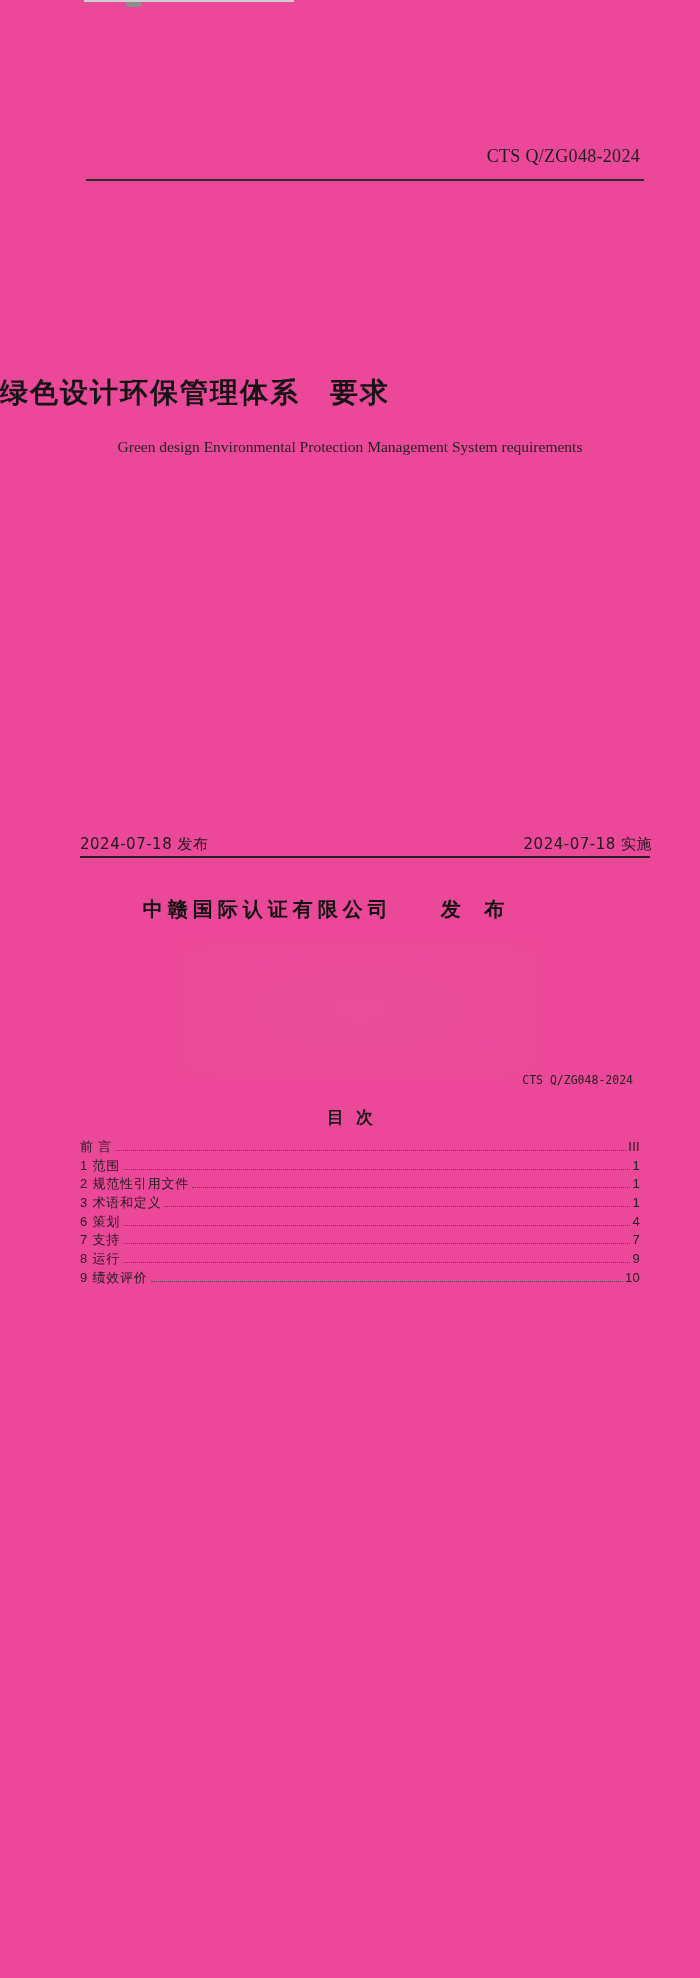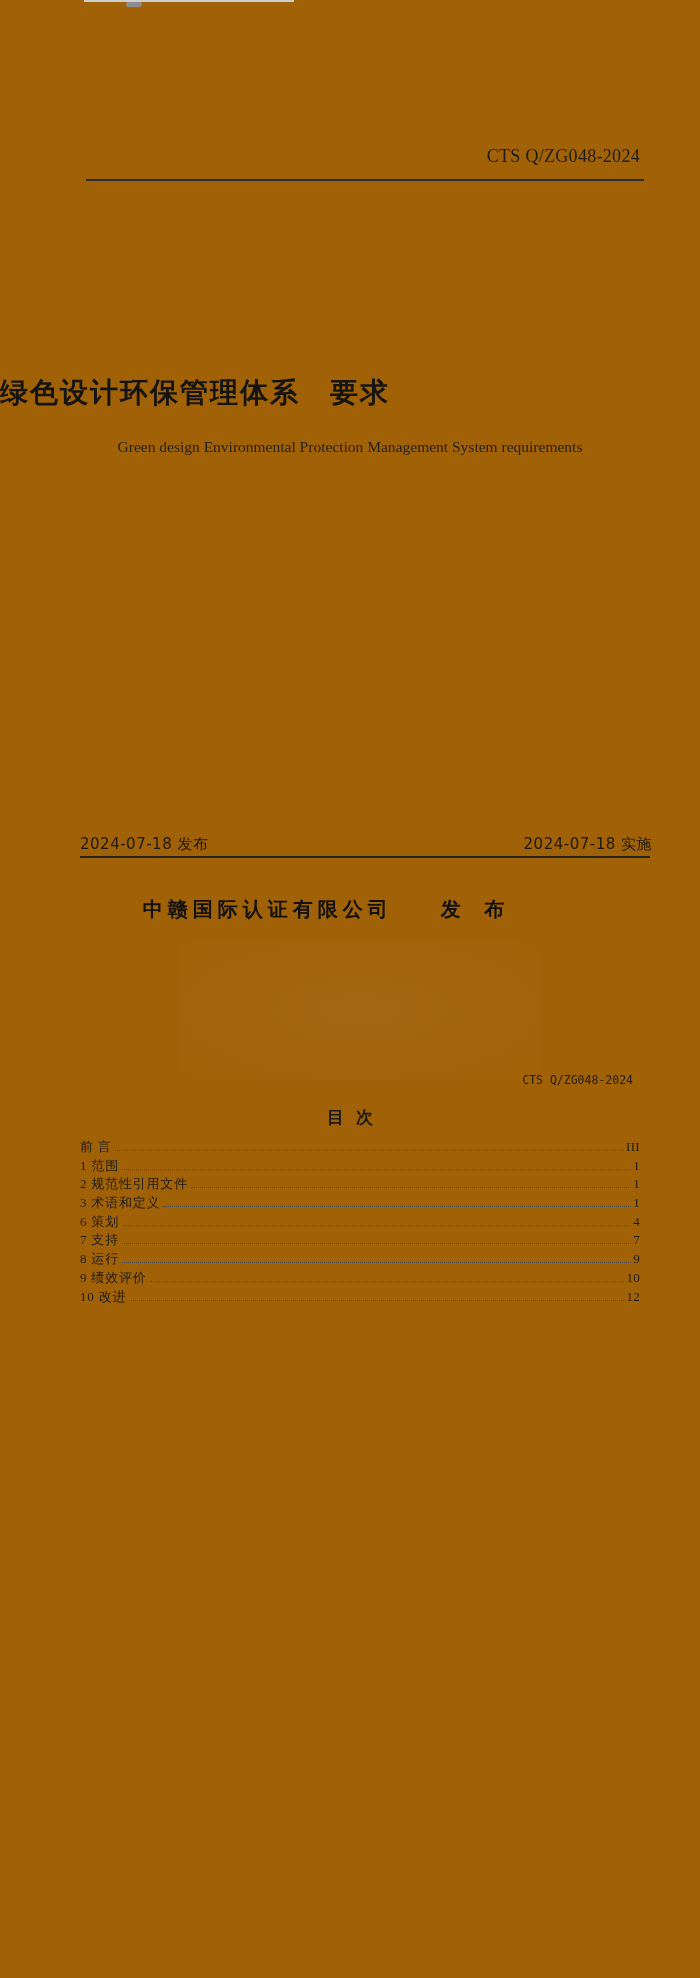--- a/index.html
+++ b/index.html
@@ -6,21 +6,21 @@
   html, body { background: #ffffff; }
   body {
     width: 700px; height: 1978px;
     font-family: "Liberation Serif", serif;
     color: #1b1b1b;
     position: relative;
     overflow: hidden;
   }
   .scan-canvas {
     position: absolute; inset: 0;
-    background: #a16207;
+    background: #ec4899;
   }
   
   .artifact-top-line {
     position: absolute; top: 0; left: 84px; width: 210px; height: 2px;
     background: #cfcfcf;
   }
   .artifact-top-mark {
     position: absolute; top: 2px; left: 126px; width: 16px; height: 5px;
     background: #8d8d8d; border-radius: 2px;
   }
@@ -79,21 +79,21 @@
     font-size: 11.5px; color: #1e1e1e;
   }
   .toc-title {
     position: absolute; top: 1106px; left: 0; width: 700px;
     display: flex; justify-content: center; gap: 12px;
     font-family: "Liberation Sans", sans-serif;
     font-size: 17px; font-weight: 600; color: #1a1a1a;
   }
   .toc-list {
     position: absolute; top: 1138px; left: 80px; width: 560px;
-    font-family: Liberation Serif, serif;
+    font-family: Liberation Sans, sans-serif;
     font-size: 13px; color: #1c1c1c;
   }
   .toc-row {
     display: flex; align-items: baseline;
     height: 18.7px; line-height: 18.7px;
   }
   .toc-label { white-space: pre; letter-spacing: 0.8px; }
   .toc-dots {
     flex: 1 1 auto;
     border-bottom: 1.5px dotted #4a4a4a;
@@ -189,22 +189,17 @@
         <span class="toc-dots"></span>
         <span class="toc-page">9</span>
       </div>
 
       <div class="toc-row">
         <span class="toc-label">9 绩效评价</span>
         <span class="toc-dots"></span>
         <span class="toc-page">10</span>
       </div>
 
-      <div class="toc-row">
-        <span class="toc-label">10 改进</span>
-        <span class="toc-dots"></span>
-        <span class="toc-page">12</span>
-      </div>
 
     </div>
   </div>
 
 </div>
 
 </body></html>

